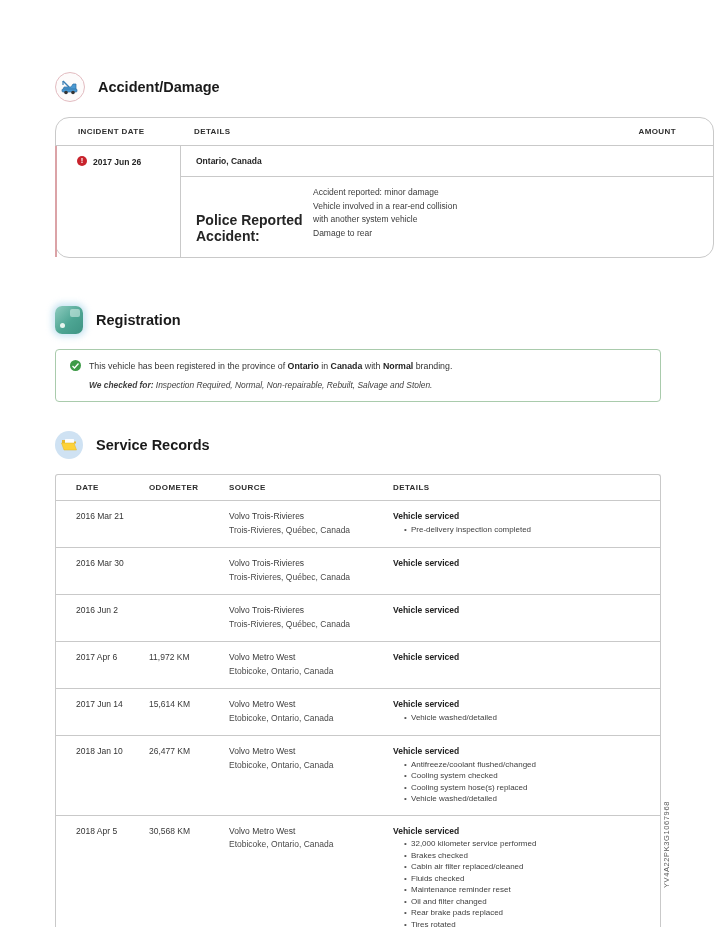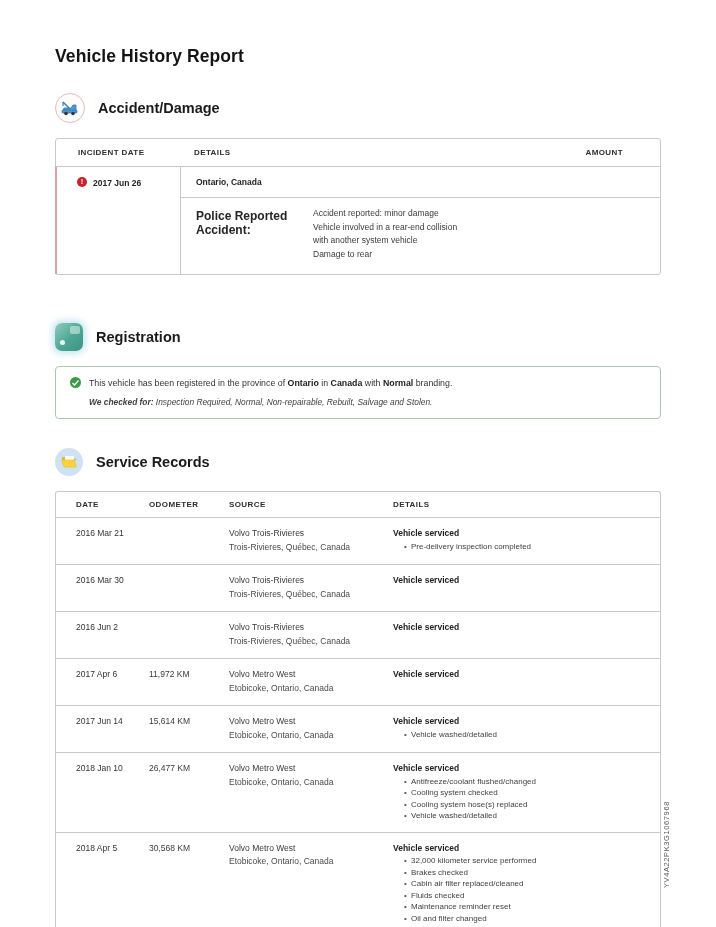--- a/index.html
+++ b/index.html
@@ -52,22 +52,22 @@
   .icon-svc {
     width: 28px; height: 28px; border-radius: 50%;
     background: #cfe2f3; display: flex; align-items: center; justify-content: center;
     flex: 0 0 auto;
   }
 
   
   .acc-table {
     margin-top: 15px;
     border: 1px solid #c9c9c9;
-    border-radius: 3px;
-    width: 606px;
+    border-radius: 14px;
+    width: 659px;
   }
   .acc-head {
     display: grid;
     grid-template-columns: 123px 1fr 130px;
     border-bottom: 1px solid #c9c9c9;
     padding: 9px 0;
   }
   .th {
     font-size: 8px; font-weight: bold; color: #2e2e2e; letter-spacing: 0.4px;
   }
@@ -82,21 +82,21 @@
     color: #fff; font-size: 7.5px; font-weight: bold; text-align: center;
     line-height: 10px; flex: 0 0 auto;
   }
   .acc-details-col { border-left: 1px solid #c9c9c9; }
   .acc-location-row {
     padding: 10px 15px; border-bottom: 1px solid #c9c9c9;
     font-size: 8.5px; font-weight: bold; color: #252525;
   }
   .acc-report-row { padding: 11px 15px 13px 15px; display: flex; }
   .acc-report-label {
-    font-size: 12px; font-weight: bold; color: #252525; width: 117px; flex: 0 0 auto;
+    font-size: 14px; font-weight: bold; color: #252525; width: 117px; flex: 0 0 auto; margin-top: 24px;
   }
   .acc-report-lines { font-size: 8.5px; color: #3a3a3a; }
   .acc-report-lines div { line-height: 13.5px; }
   .acc-report-lines div:first-child { margin-top: -2px; }
 
   
   .reg-notice {
     margin-top: 15px;
     width: 606px;
     border: 1px solid #a9cbac;
@@ -152,21 +152,20 @@
     color: #5a5a5a;
     letter-spacing: 0.6px;
     white-space: nowrap;
   }
 </style>
 </head>
 <body>
 
 <div class="page">
 
-  <h1 class="report-title">Vehicle History Report</h1>
 
   <div class="section-header accident">
     <div class="icon-circle">
       <svg width="20" height="20" viewBox="0 0 20 20">
         <path d="M3 4 L9 10" stroke="#3b7fb5" stroke-width="1.4" fill="none"></path>
         <path d="M3 4 L3 8" stroke="#3b7fb5" stroke-width="1.2" fill="none"></path>
         <path d="M4 10 h7 l2 -3 h3 v6 h-13 z" fill="#4a99d3" stroke="#2f6da0" stroke-width="0.7"></path>
         <rect x="2" y="12" width="15" height="3" rx="1" fill="#4a99d3" stroke="#2f6da0" stroke-width="0.7"></rect>
         <circle cx="6" cy="15.5" r="1.8" fill="#333"></circle>
         <circle cx="13" cy="15.5" r="1.8" fill="#333"></circle>

